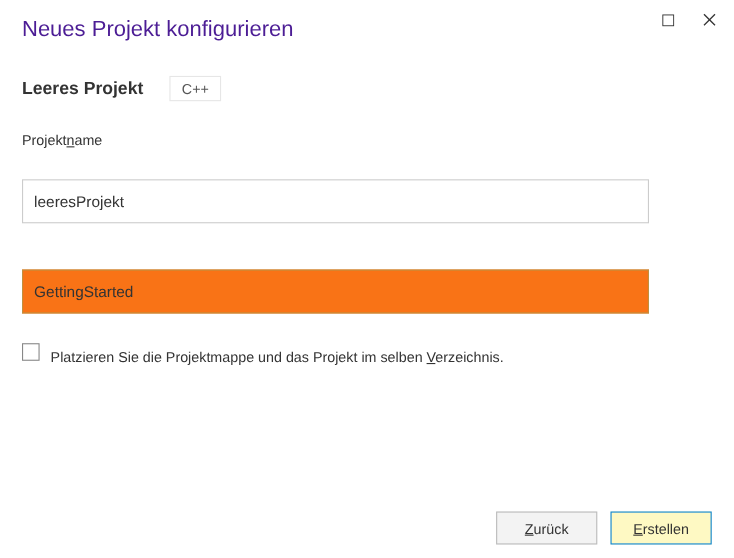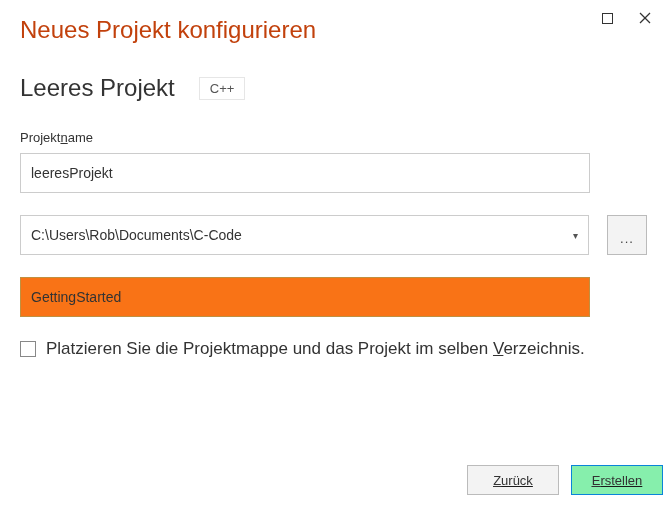--- a/index.html
+++ b/index.html
@@ -24,35 +24,35 @@
       align-items: center;
       justify-content: center;
       cursor: pointer;
       font-size: 14px;
       color: #333;
     }
     .content {
       padding: 16px 20px 0 20px;
     }
     h1 {
-      font-size: 24px;
+      font-size: 20px;
       font-weight: 400;
-      color: #c2410c;
+      color: #4c1d95;
       margin-bottom: 30px;
     }
     .subheader {
       display: flex;
       align-items: center;
       gap: 18px;
       margin-bottom: 28px;
     }
     .proj-type {
-      font-size: 24px;
-      color: #333;
-      font-weight: 400;
+      font-size: 16px;
+      color: #333;
+      font-weight: 700;
       margin-right: 6px;
     }
     .tag {
       font-size: 13px;
       color: #555;
       border: 1px solid #e6e6e6;
       padding: 3px 10px;
       background: #fff;
     }
     .field-label {
@@ -68,20 +68,21 @@
     }
     .text-input {
       width: 570px;
       height: 40px;
       border: 1px solid #ccc;
       padding: 0 10px;
       font-size: 14px;
       font-family: inherit;
       outline: none;
       color: #333;
+      margin-top: 20px;
     }
     .text-input.highlight {
       border: 1px solid #c09040;
       background: #f97316;
     }
     .field-group { margin-bottom: 22px; }
     .location-row {
       display: flex;
       gap: 18px;
       align-items: stretch;
@@ -136,46 +137,46 @@
       margin-top: 4px;
       margin-bottom: 18px;
     }
     .checkbox {
       width: 16px; height: 16px;
       border: 1px solid #888;
       background: #fff;
       cursor: pointer;
     }
     .checkbox-label {
-      font-size: 17px;
-      color: #333;
+      font-size: 13px;
+      color: #333;
+      margin-top: 10px;
     }
     .footer {
       position: absolute;
       bottom: 12px;
-      right: 4px;
+      right: 20px;
       display: flex;
       gap: 12px;
-      text-decoration: underline;
     }
     .btn {
       min-width: 92px;
       height: 30px;
       border: 1px solid #bbb;
       background: #f3f3f3;
       font-size: 13px;
       display: flex;
       align-items: center;
       justify-content: center;
       cursor: pointer;
       color: #333;
     }
     .btn.primary {
       border: 1.5px solid #0a84d8;
-      background: #86efac;
+      background: #fef9c3;
     }
   </style>
 </head>
 <body>
 
 <div class="titlebar">
   <div class="tb-btn">
     <svg width="11" height="11">
         <rect x="0.5" y="0.5" width="10" height="10" fill="none" stroke="#333" stroke-width="1"></rect>
       </svg>
@@ -197,29 +198,20 @@
   </div>
 
   <div class="field-group">
     <div class="field-label">
       <span><span>Projekt</span><span class="underline-letter">n</span><span>ame</span></span>
     </div>
     <input type="text" class="text-input" value="leeresProjekt" style="">
   </div>
 
   <div class="field-group">
-    <div class="location-row">
-      <div class="combo">
-        <span>C:\Users\Rob\Documents\C-Code</span>
-        <span class="caret">▾</span>
-      </div>
-      <div class="browse-btn">
-        <span>...</span>
-      </div>
-    </div>
   </div>
 
   <div class="field-group">
     <input type="text" class="text-input highlight" value="GettingStarted" style="">
   </div>
 
   <div class="checkbox-row">
     <div class="checkbox"></div>
     <div class="checkbox-label">
       <span>Platzieren Sie die Projektmappe und das Projekt im selben </span><span class="underline-letter">V</span><span>erzeichnis.</span>

